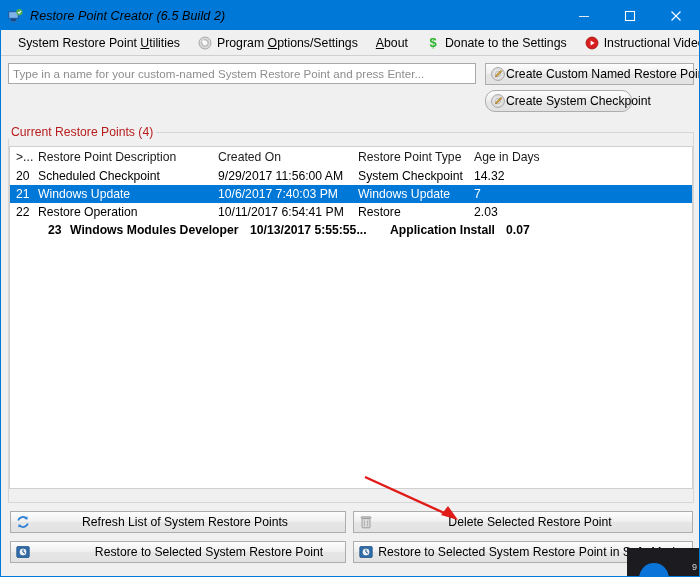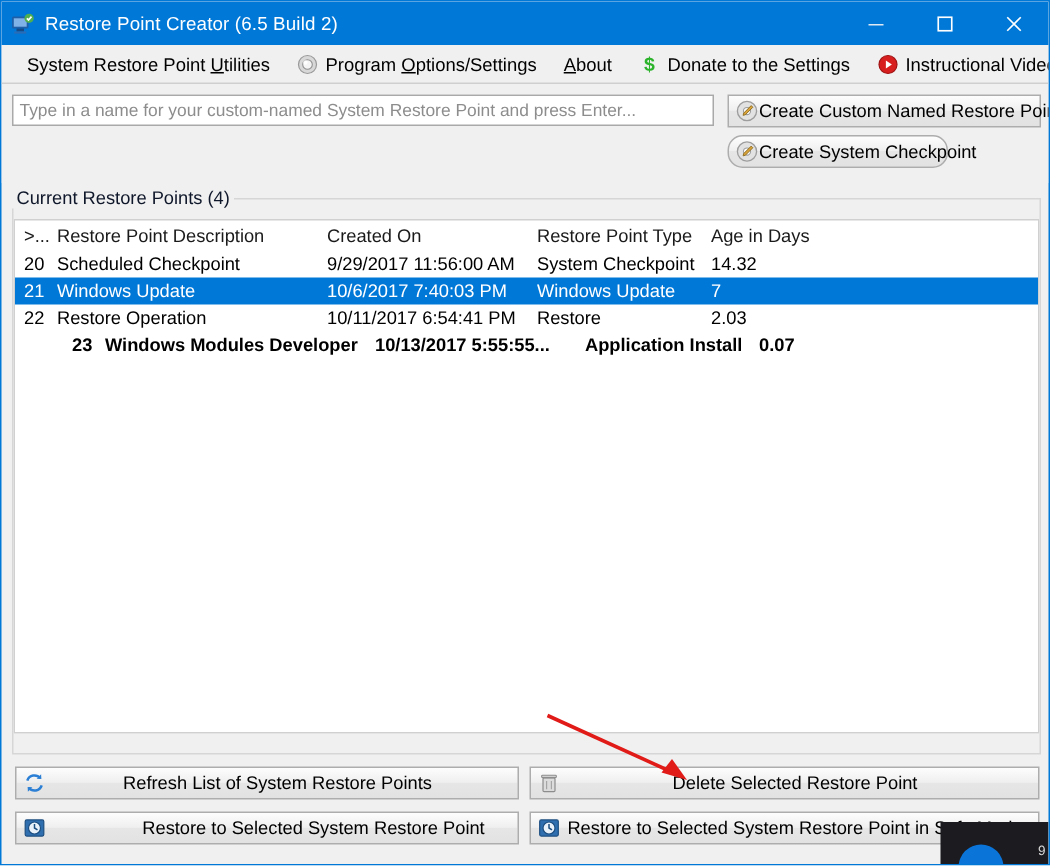--- a/index.html
+++ b/index.html
@@ -36,24 +36,25 @@
   }
   .title-icon {
     width: 16px;
     height: 16px;
     margin-left: 6px;
     margin-right: 7px;
     flex: 0 0 auto;
     position: relative;
   }
   .title-text {
-    color: #ffffff;
+    color: #000000;
     font-size: 12.5px;
     white-space: nowrap;
     letter-spacing: 0.1px;
+    font-style: italic;
   }
   .win-controls {
     position: absolute;
     right: 0;
     top: 0;
     height: 29px;
     display: flex;
   }
   .win-btn {
     width: 46px;
@@ -167,21 +168,21 @@
     box-sizing: border-box;
     border: 1px solid #d6d6d6;
   }
   .group-label {
     position: absolute;
     left: 7px;
     top: 124px;
     background: #f0f0f0;
     padding: 0 3px;
     font-size: 12.2px;
-    color: #0f172a;
+    color: #b91c1c;
   }
   .listview {
     position: absolute;
     left: 8px;
     top: 145px;
     width: 684px;
     height: 343px;
     box-sizing: border-box;
     border: 1px solid #d0d0d0;
     background: #ffffff;

